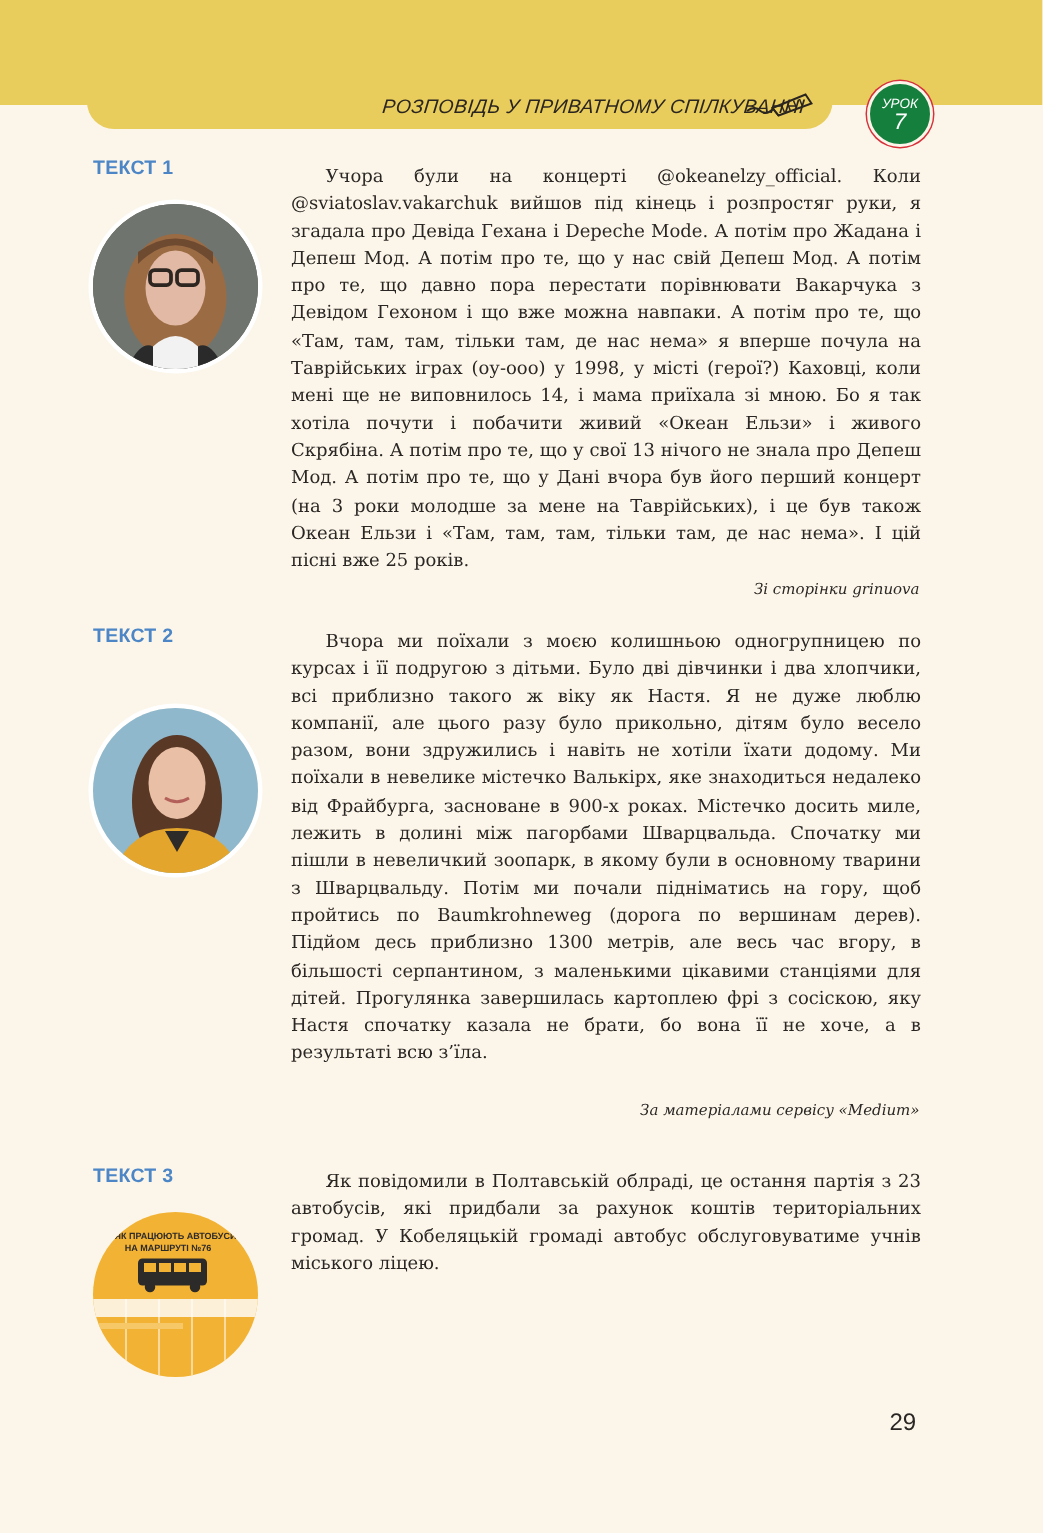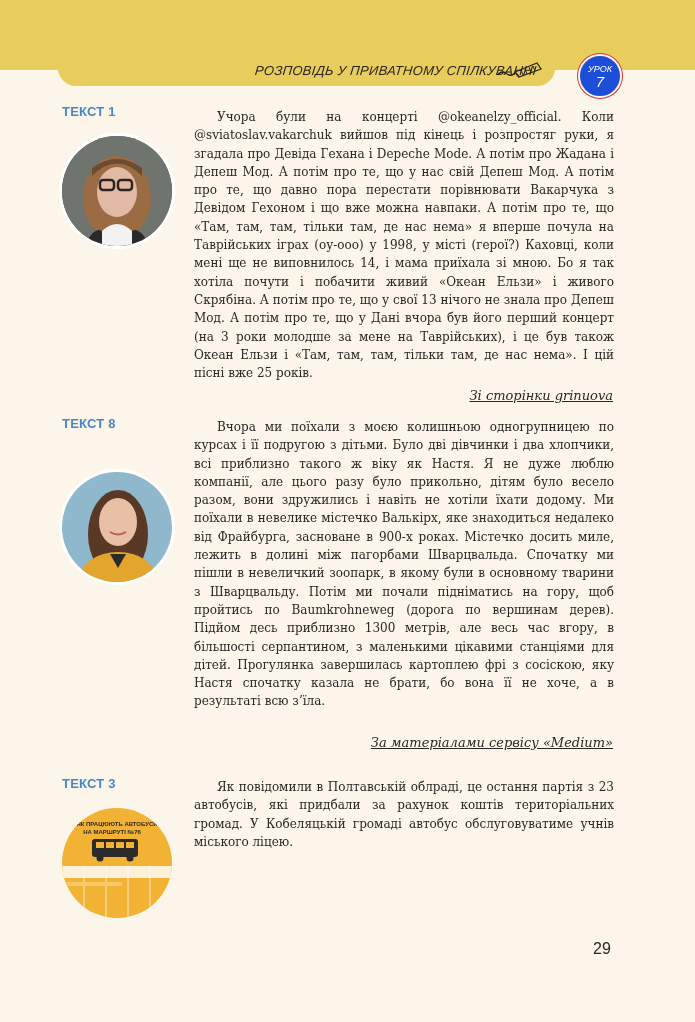--- a/index.html
+++ b/index.html
@@ -26,21 +26,21 @@
     color: #2b2520;
     text-transform: uppercase;
     transform: skewX(-6deg);
   }
   .pencil {
     position: absolute; left: 497px; top: 60px; width: 45px; height: 18px;
   }
   .badge {
     position: absolute; left: 578px; top: 54px; width: 40px; height: 40px;
     border-radius: 50%;
-    background: #1d4ed8;
+    background: #15803d;
     border: 2px solid #fcf6ea;
     box-shadow: 0 0 0 1px #d7313a;
     color: #fff;
     font-family: "Liberation Sans", sans-serif;
     text-align: center;
   }
   .badge .b1 { display: block; font-size: 9px; line-height: 10px; margin-top: 8px; font-style: italic; }
   .badge .b2 { display: block; font-size: 15px; line-height: 16px; font-style: italic; }
 
   .label {
@@ -58,23 +58,22 @@
   }
   .body-text {
     position: absolute; left: 194px; width: 420px;
     font-size: 12px; line-height: 18.3px;
     text-align: justify;
     hyphens: manual;
   }
   .body-text p { margin: 0; text-indent: 23px; }
   .source {
     position: absolute; right: 82px;
-    font-size: 13px; font-style: italic;
+    font-size: 10px; font-style: italic;
     color: #2a2623;
-    text-decoration: underline;
   }
   .page-num {
     position: absolute; left: 593px; top: 940px;
     font-family: "Liberation Sans", sans-serif;
     font-size: 16px; color: #2a2623;
   }
 </style>
 </head>
 <body>
 
@@ -103,21 +102,21 @@
     <path d="M30 40 q25 -25 50 0 v-8 q-25 -18 -50 0 z" fill="#6e4a30"></path>
     <path d="M40 95 q15 -14 30 0 v20 h-30 z" fill="#f2f2f2"></path>
     <path d="M25 105 q8 -14 15 -10 v20 h-15z M85 105 q-8 -14 -15 -10 v20 h15z" fill="#2a2a2a"></path>
   </svg>
 </div>
 <div class="body-text" style="top:108px">
   <p>Учора були на концерті @okeanelzy_official. Коли @sviatoslav.vakarchuk вийшов під кінець і розпростяг руки, я згадала про Девіда Гехана і Depeche Mode. А потім про Жадана і Депеш Мод. А потім про те, що у нас свій Депеш Мод. А потім про те, що давно пора перестати порівнювати Вакарчука з Девідом Гехоном і що вже можна навпаки. А потім про те, що «Там, там, там, тільки там, де нас нема» я вперше почула на Таврійських іграх (оу-ооо) у 1998, у місті (герої?) Каховці, коли мені ще не виповнилось 14, і мама приїхала зі мною. Бо я так хотіла почути і побачити живий «Океан Ельзи» і живого Скрябіна. А потім про те, що у свої 13 нічого не знала про Депеш Мод. А потім про те, що у Дані вчора був його перший концерт (на 3 роки молодше за мене на Таврійських), і це був також Океан Ельзи і «Там, там, там, тільки там, де нас нема». І цій пісні вже 25 років.</p>
 </div>
 <div class="source" style="top:388px">Зі сторінки grinuova</div>
 
-<div class="label" style="top:416px">ТЕКСТ 8</div>
+<div class="label" style="top:416px">ТЕКСТ 2</div>
 <div class="avatar" style="top:472px;">
   <svg width="110" height="110" viewBox="0 0 110 110">
     <rect width="110" height="110" fill="#8fb8cc"></rect>
     <ellipse cx="56" cy="62" rx="30" ry="44" fill="#5a3826"></ellipse>
     <ellipse cx="56" cy="50" rx="19" ry="24" fill="#e9bfa5"></ellipse>
     <path d="M48 60 q8 5 16 0" fill="none" stroke="#b4605a" stroke-width="2"></path>
     <path d="M14 110 q10 -30 42 -30 q32 0 42 30 z" fill="#e3a52b"></path>
     <path d="M48 82 l8 14 l8 -14" fill="#2d2a2a"></path>
   </svg>
 </div>

